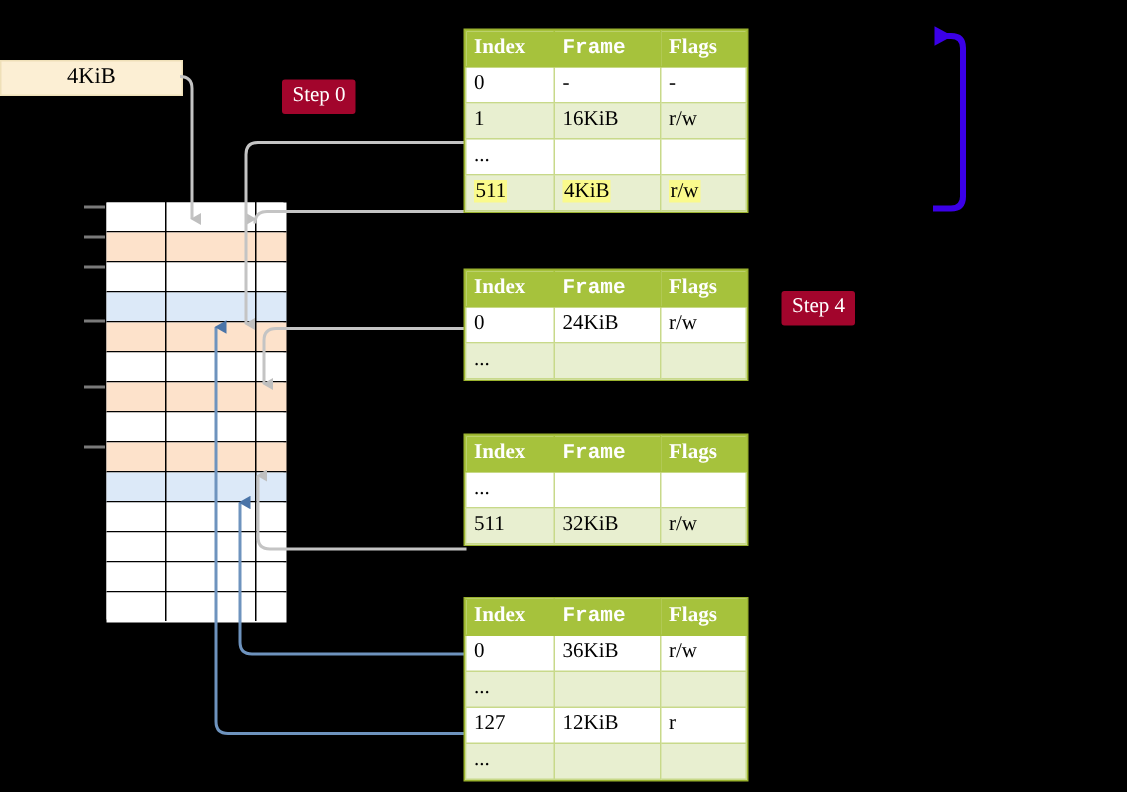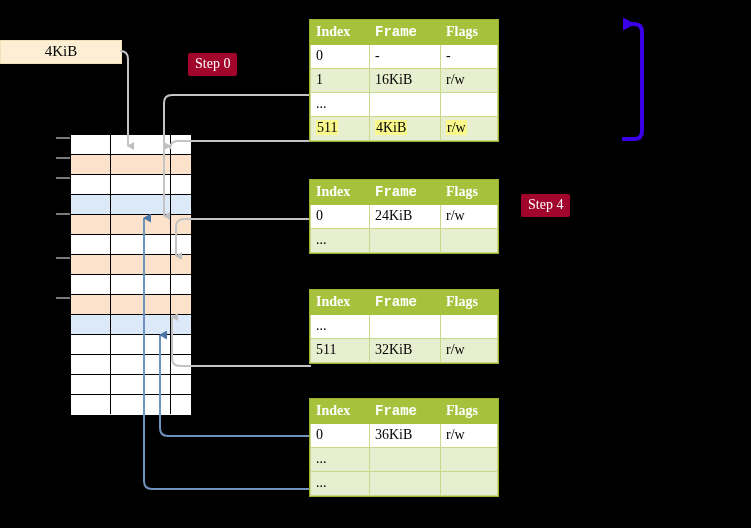--- a/index.html
+++ b/index.html
@@ -198,20 +198,25 @@
         <tr class="row-plain">
           <td class="w1">0</td>
           <td class="w2">36KiB</td>
           <td class="w3">r/w</td>
         </tr>
         <tr class="row-alt">
           <td class="w1">...</td>
           <td class="w2"></td>
           <td class="w3"></td>
         </tr>
+        <tr class="row-plain">
+          <td class="w1">127</td>
+          <td class="w2">12KiB</td>
+          <td class="w3">r</td>
+        </tr>
         <tr class="row-alt">
           <td class="w1">...</td>
           <td class="w2"></td>
           <td class="w3"></td>
         </tr>
       </tbody>
     </table>
 
 </div>
 

